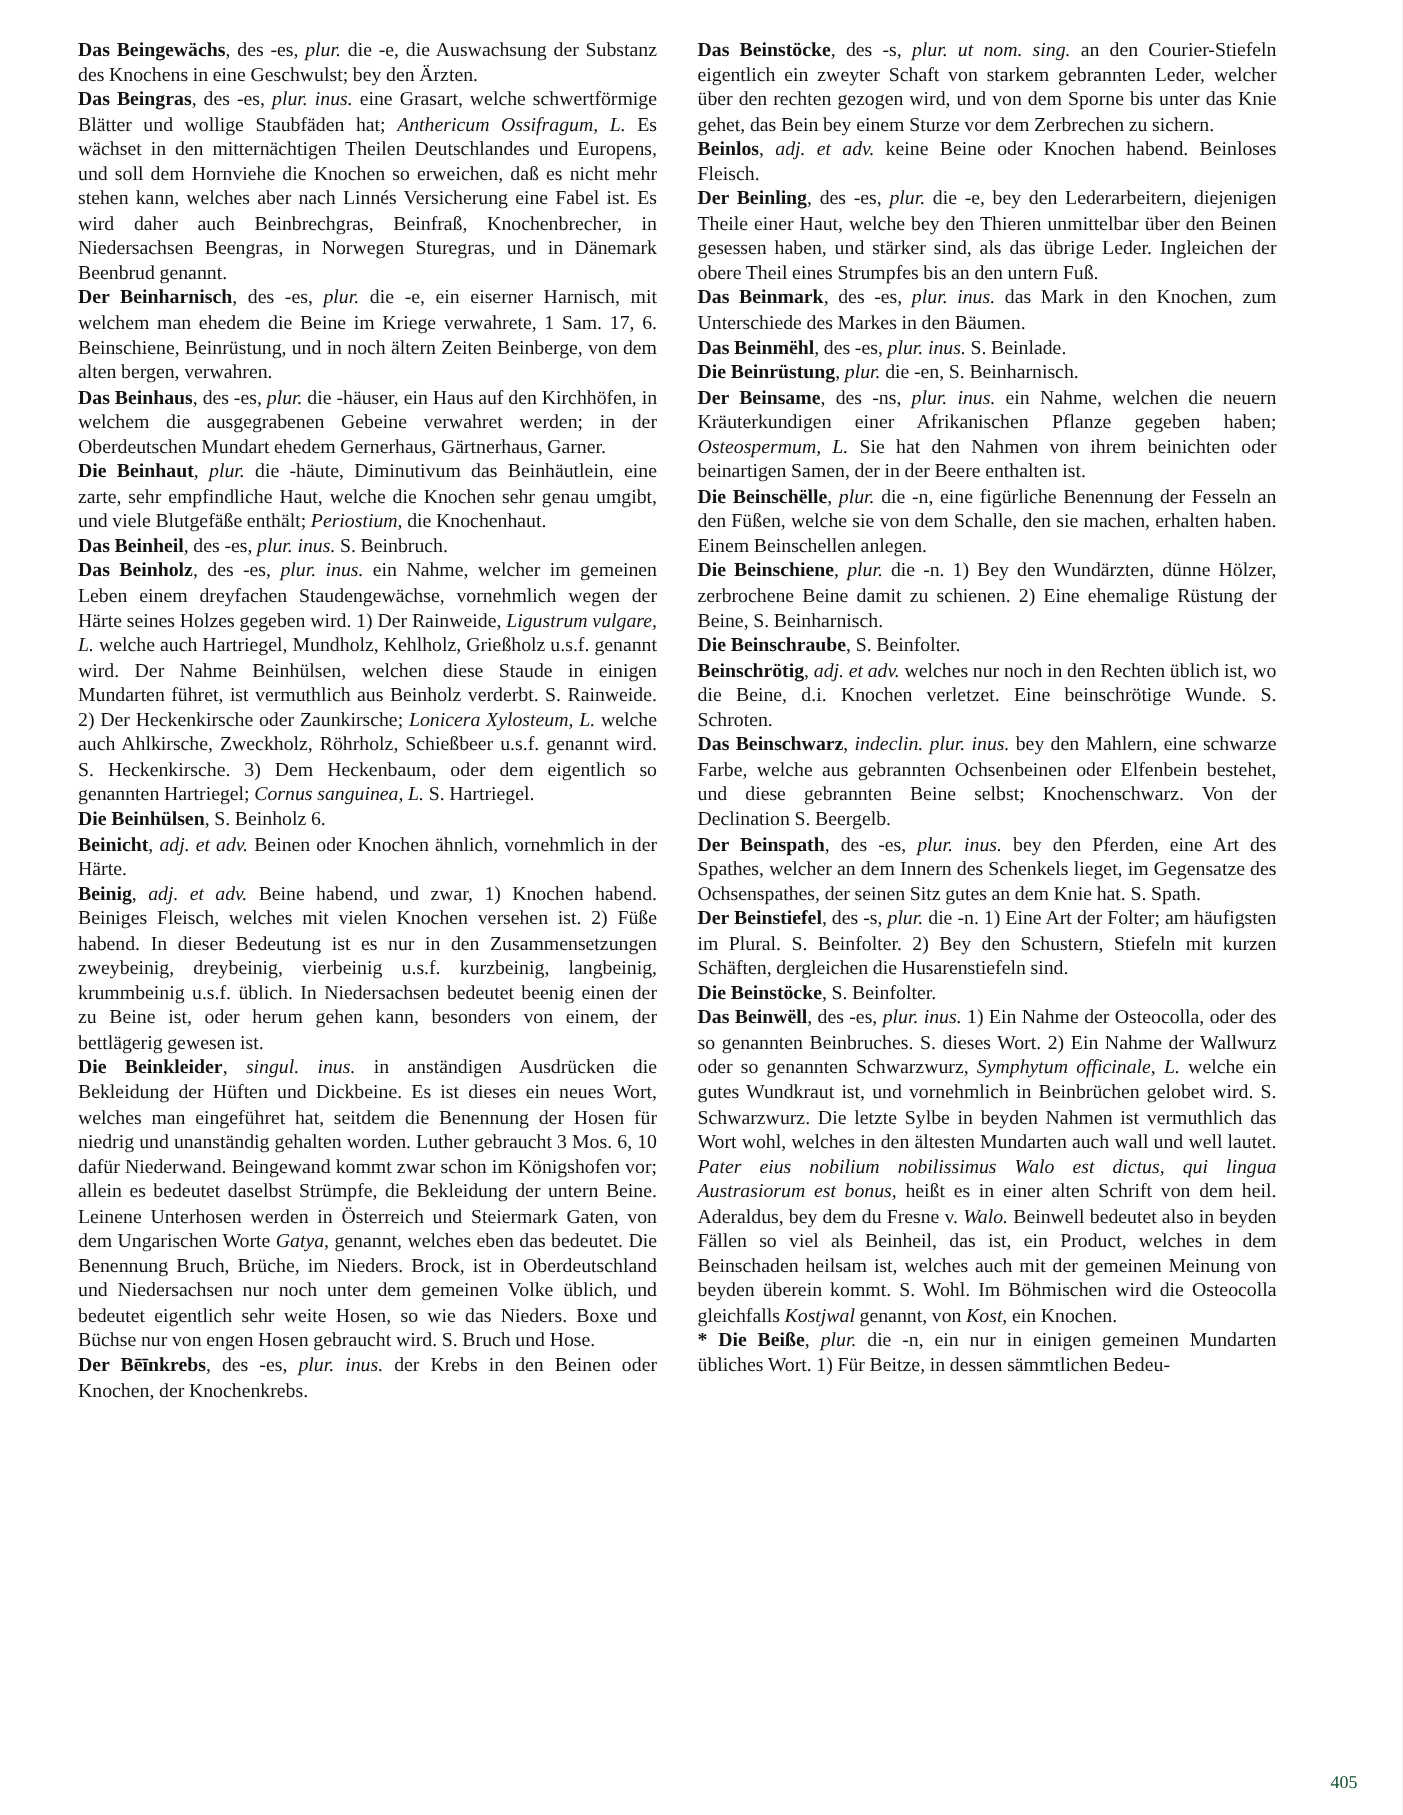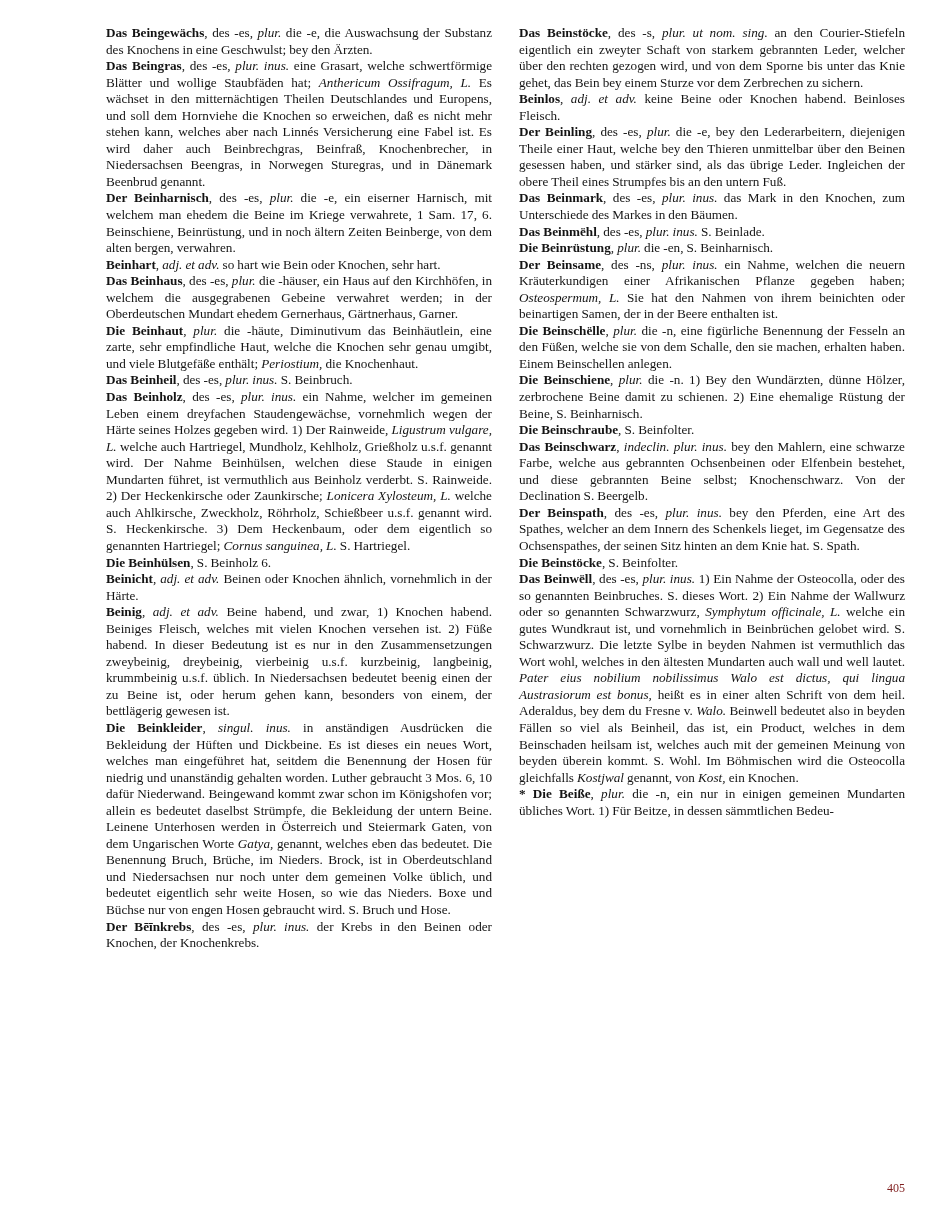--- a/index.html
+++ b/index.html
@@ -1,48 +1,47 @@
 <!DOCTYPE html>
 <html lang="de"><head>
 <meta charset="utf-8">
 <style>
   html,body{margin:0;padding:0;background:#e9e9e7;}
   .page{
     width:935px;height:1210px;background:#ffffff;color:#141414;
     position:relative;box-sizing:border-box;
-    padding:25px 29px 0 106px;
+    padding:25px 29px 0 52px;
     font-family:"Liberation Serif","DejaVu Serif",serif;
     overflow:hidden;
   }
   .columns{display:flex;gap:27px;}
   .column{
     width:386px;flex:0 0 386px;
     text-align:justify;
     font-size:13.2px;line-height:16.55px;
     hyphens:auto;-webkit-hyphens:auto;
     word-spacing:-0.2px;
   }
   p.entry{margin:0;padding:0;}
   .hw{font-weight:bold;}
   .it{font-style:italic;}
   .page-number{
     position:absolute;right:30px;bottom:14px;
-    font-size:12px;color:#7f1d1d;
+    font-size:12px;color:#14532d;
   }
 </style>
 </head>
 <body>
 
 <div class="page">
   <div class="columns">
     <div class="column">
         <p class="entry"><span class="hw">Das Beingewächs</span><span>, des -es, </span><span class="it">plur.</span><span> die -e, die Auswachsung der Substanz des Knochens in eine Geschwulst; bey den Ärzten.</span></p>
         <p class="entry"><span class="hw">Das Beingras</span><span>, des -es, </span><span class="it">plur. inus.</span><span> eine Grasart, welche schwertförmige Blätter und wollige Staubfäden hat; </span><span class="it">Anthericum Ossifragum, L.</span><span> Es wächset in den mitternächtigen Theilen Deutschlandes und Europens, und soll dem Hornviehe die Knochen so erweichen, daß es nicht mehr stehen kann, welches aber nach Linnés Versicherung eine Fabel ist. Es wird daher auch Beinbrechgras, Beinfraß, Knochenbrecher, in Niedersachsen Beengras, in Norwegen Sturegras, und in Dänemark Beenbrud genannt.</span></p>
         <p class="entry"><span class="hw">Der Beinharnisch</span><span>, des -es, </span><span class="it">plur.</span><span> die -e, ein eiserner Harnisch, mit welchem man ehedem die Beine im Kriege verwahrete, 1 Sam. 17, 6. Beinschiene, Beinrüstung, und in noch ältern Zeiten Beinberge, von dem alten bergen, verwahren.</span></p>
-        <p class="entry"><span class="hw">Beinhart</span><span>, </span><span class="it">adj. et adv.</span><span> so hart wie Bein oder Knochen, sehr hart.</span></p>
         <p class="entry"><span class="hw">Das Beinhaus</span><span>, des -es, </span><span class="it">plur.</span><span> die -häuser, ein Haus auf den Kirchhöfen, in welchem die ausgegrabenen Gebeine verwahret werden; in der Oberdeutschen Mundart ehedem Gernerhaus, Gärtnerhaus, Garner.</span></p>
         <p class="entry"><span class="hw">Die Beinhaut</span><span>, </span><span class="it">plur.</span><span> die -häute, Diminutivum das Beinhäutlein, eine zarte, sehr empfindliche Haut, welche die Knochen sehr genau umgibt, und viele Blutgefäße enthält; </span><span class="it">Periostium,</span><span> die Knochenhaut.</span></p>
         <p class="entry"><span class="hw">Das Beinheil</span><span>, des -es, </span><span class="it">plur. inus.</span><span> S. Beinbruch.</span></p>
         <p class="entry"><span class="hw">Das Beinholz</span><span>, des -es, </span><span class="it">plur. inus.</span><span> ein Nahme, welcher im gemeinen Leben einem dreyfachen Staudengewächse, vornehmlich wegen der Härte seines Holzes gegeben wird. 1) Der Rainweide, </span><span class="it">Ligustrum vulgare, L.</span><span> welche auch Hartriegel, Mundholz, Kehlholz, Grießholz u.s.f. genannt wird. Der Nahme Beinhülsen, welchen diese Staude in einigen Mundarten führet, ist vermuthlich aus Beinholz verderbt. S. Rainweide. 2) Der Heckenkirsche oder Zaunkirsche; </span><span class="it">Lonicera Xylosteum, L.</span><span> welche auch Ahlkirsche, Zweckholz, Röhrholz, Schießbeer u.s.f. genannt wird. S. Heckenkirsche. 3) Dem Heckenbaum, oder dem eigentlich so genannten Hartriegel; </span><span class="it">Cornus sanguinea, L.</span><span> S. Hartriegel.</span></p>
         <p class="entry"><span class="hw">Die Beinhülsen</span><span>, S. Beinholz 6.</span></p>
         <p class="entry"><span class="hw">Beinicht</span><span>, </span><span class="it">adj. et adv.</span><span> Beinen oder Knochen ähnlich, vornehmlich in der Härte.</span></p>
         <p class="entry"><span class="hw">Beinig</span><span>, </span><span class="it">adj. et adv.</span><span> Beine habend, und zwar, 1) Knochen habend. Beiniges Fleisch, welches mit vielen Knochen versehen ist. 2) Füße habend. In dieser Bedeutung ist es nur in den Zusammensetzungen zweybeinig, dreybeinig, vierbeinig u.s.f. kurzbeinig, langbeinig, krummbeinig u.s.f. üblich. In Niedersachsen bedeutet beenig einen der zu Beine ist, oder herum gehen kann, besonders von einem, der bettlägerig gewesen ist.</span></p>
         <p class="entry"><span class="hw">Die Beinkleider</span><span>, </span><span class="it">singul. inus.</span><span> in anständigen Ausdrücken die Bekleidung der Hüften und Dickbeine. Es ist dieses ein neues Wort, welches man eingeführet hat, seitdem die Benennung der Hosen für niedrig und unanständig gehalten worden. Luther gebraucht 3 Mos. 6, 10 dafür Niederwand. Beingewand kommt zwar schon im Königshofen vor; allein es bedeutet daselbst Strümpfe, die Bekleidung der untern Beine. Leinene Unterhosen werden in Österreich und Steiermark Gaten, von dem Ungarischen Worte </span><span class="it">Gatya,</span><span> genannt, welches eben das bedeutet. Die Benennung Bruch, Brüche, im Nieders. Brock, ist in Oberdeutschland und Niedersachsen nur noch unter dem gemeinen Volke üblich, und bedeutet eigentlich sehr weite Hosen, so wie das Nieders. Boxe und Büchse nur von engen Hosen gebraucht wird. S. Bruch und Hose.</span></p>
         <p class="entry"><span class="hw">Der Bēīnkrebs</span><span>, des -es, </span><span class="it">plur. inus.</span><span> der Krebs in den Beinen oder Knochen, der Knochenkrebs.</span></p>
       </div>
@@ -50,21 +49,23 @@
         <p class="entry"><span class="hw">Das Beinstöcke</span><span>, des -s, </span><span class="it">plur. ut nom. sing.</span><span> an den Courier-Stiefeln eigentlich ein zweyter Schaft von starkem gebrannten Leder, welcher über den rechten gezogen wird, und von dem Sporne bis unter das Knie gehet, das Bein bey einem Sturze vor dem Zerbrechen zu sichern.</span></p>
         <p class="entry"><span class="hw">Beinlos</span><span>, </span><span class="it">adj. et adv.</span><span> keine Beine oder Knochen habend. Beinloses Fleisch.</span></p>
         <p class="entry"><span class="hw">Der Beinling</span><span>, des -es, </span><span class="it">plur.</span><span> die -e, bey den Lederarbeitern, diejenigen Theile einer Haut, welche bey den Thieren unmittelbar über den Beinen gesessen haben, und stärker sind, als das übrige Leder. Ingleichen der obere Theil eines Strumpfes bis an den untern Fuß.</span></p>
         <p class="entry"><span class="hw">Das Beinmark</span><span>, des -es, </span><span class="it">plur. inus.</span><span> das Mark in den Knochen, zum Unterschiede des Markes in den Bäumen.</span></p>
         <p class="entry"><span class="hw">Das Beinmëhl</span><span>, des -es, </span><span class="it">plur. inus.</span><span> S. Beinlade.</span></p>
         <p class="entry"><span class="hw">Die Beinrüstung</span><span>, </span><span class="it">plur.</span><span> die -en, S. Beinharnisch.</span></p>
         <p class="entry"><span class="hw">Der Beinsame</span><span>, des -ns, </span><span class="it">plur. inus.</span><span> ein Nahme, welchen die neuern Kräuterkundigen einer Afrikanischen Pflanze gegeben haben; </span><span class="it">Osteospermum, L.</span><span> Sie hat den Nahmen von ihrem beinichten oder beinartigen Samen, der in der Beere enthalten ist.</span></p>
         <p class="entry"><span class="hw">Die Beinschëlle</span><span>, </span><span class="it">plur.</span><span> die -n, eine figürliche Benennung der Fesseln an den Füßen, welche sie von dem Schalle, den sie machen, erhalten haben. Einem Beinschellen anlegen.</span></p>
         <p class="entry"><span class="hw">Die Beinschiene</span><span>, </span><span class="it">plur.</span><span> die -n. 1) Bey den Wundärzten, dünne Hölzer, zerbrochene Beine damit zu schienen. 2) Eine ehemalige Rüstung der Beine, S. Beinharnisch.</span></p>
         <p class="entry"><span class="hw">Die Beinschraube</span><span>, S. Beinfolter.</span></p>
+        <p class="entry"><span class="hw">Beinschrötig</span><span>, </span><span class="it">adj. et adv.</span><span> welches nur noch in den Rechten üblich ist, wo die Beine, d.i. Knochen verletzet. Eine beinschrötige Wunde. S. Schroten.</span></p>
         <p class="entry"><span class="hw">Das Beinschwarz</span><span>, </span><span class="it">indeclin. plur. inus.</span><span> bey den Mahlern, eine schwarze Farbe, welche aus gebrannten Ochsenbeinen oder Elfenbein bestehet, und diese gebrannten Beine selbst; Knochenschwarz. Von der Declination S. Beergelb.</span></p>
-        <p class="entry"><span class="hw">Der Beinspath</span><span>, des -es, </span><span class="it">plur. inus.</span><span> bey den Pferden, eine Art des Spathes, welcher an dem Innern des Schenkels lieget, im Gegensatze des Ochsenspathes, der seinen Sitz hinten an dem Knie hat. S. Spath.</span></p>
+        <p class="entry"><span class="hw">Der Beinspath</span><span>, des -es, </span><span class="it">plur. inus.</span><span> bey den Pferden, eine Art des Spathes, welcher an dem Innern des Schenkels lieget, im Gegensatze des Ochsenspathes, der seinen Sitz gutes an dem Knie hat. S. Spath.</span></p>
+        <p class="entry"><span class="hw">Der Beinstiefel</span><span>, des -s, </span><span class="it">plur.</span><span> die -n. 1) Eine Art der Folter; am häufigsten im Plural. S. Beinfolter. 2) Bey den Schustern, Stiefeln mit kurzen Schäften, dergleichen die Husarenstiefeln sind.</span></p>
         <p class="entry"><span class="hw">Die Beinstöcke</span><span>, S. Beinfolter.</span></p>
         <p class="entry"><span class="hw">Das Beinwëll</span><span>, des -es, </span><span class="it">plur. inus.</span><span> 1) Ein Nahme der Osteocolla, oder des so genannten Beinbruches. S. dieses Wort. 2) Ein Nahme der Wallwurz oder so genannten Schwarzwurz, </span><span class="it">Symphytum officinale, L.</span><span> welche ein gutes Wundkraut ist, und vornehmlich in Beinbrüchen gelobet wird. S. Schwarzwurz. Die letzte Sylbe in beyden Nahmen ist vermuthlich das Wort wohl, welches in den ältesten Mundarten auch wall und well lautet. </span><span class="it">Pater eius nobilium nobilissimus Walo est dictus, qui lingua Austrasiorum est bonus,</span><span> heißt es in einer alten Schrift von dem heil. Aderaldus, bey dem du Fresne v. </span><span class="it">Walo.</span><span> Beinwell bedeutet also in beyden Fällen so viel als Beinheil, das ist, ein Product, welches in dem Beinschaden heilsam ist, welches auch mit der gemeinen Meinung von beyden überein kommt. S. Wohl. Im Böhmischen wird die Osteocolla gleichfalls </span><span class="it">Kostjwal</span><span> genannt, von </span><span class="it">Kost,</span><span> ein Knochen.</span></p>
         <p class="entry"><span class="hw">* Die Beiße</span><span>, </span><span class="it">plur.</span><span> die -n, ein nur in einigen gemeinen Mundarten übliches Wort. 1) Für Beitze, in dessen sämmtlichen Bedeu-</span></p>
       </div>
   </div>
   <div class="page-number">405</div>
 </div>
 
 </body></html>

